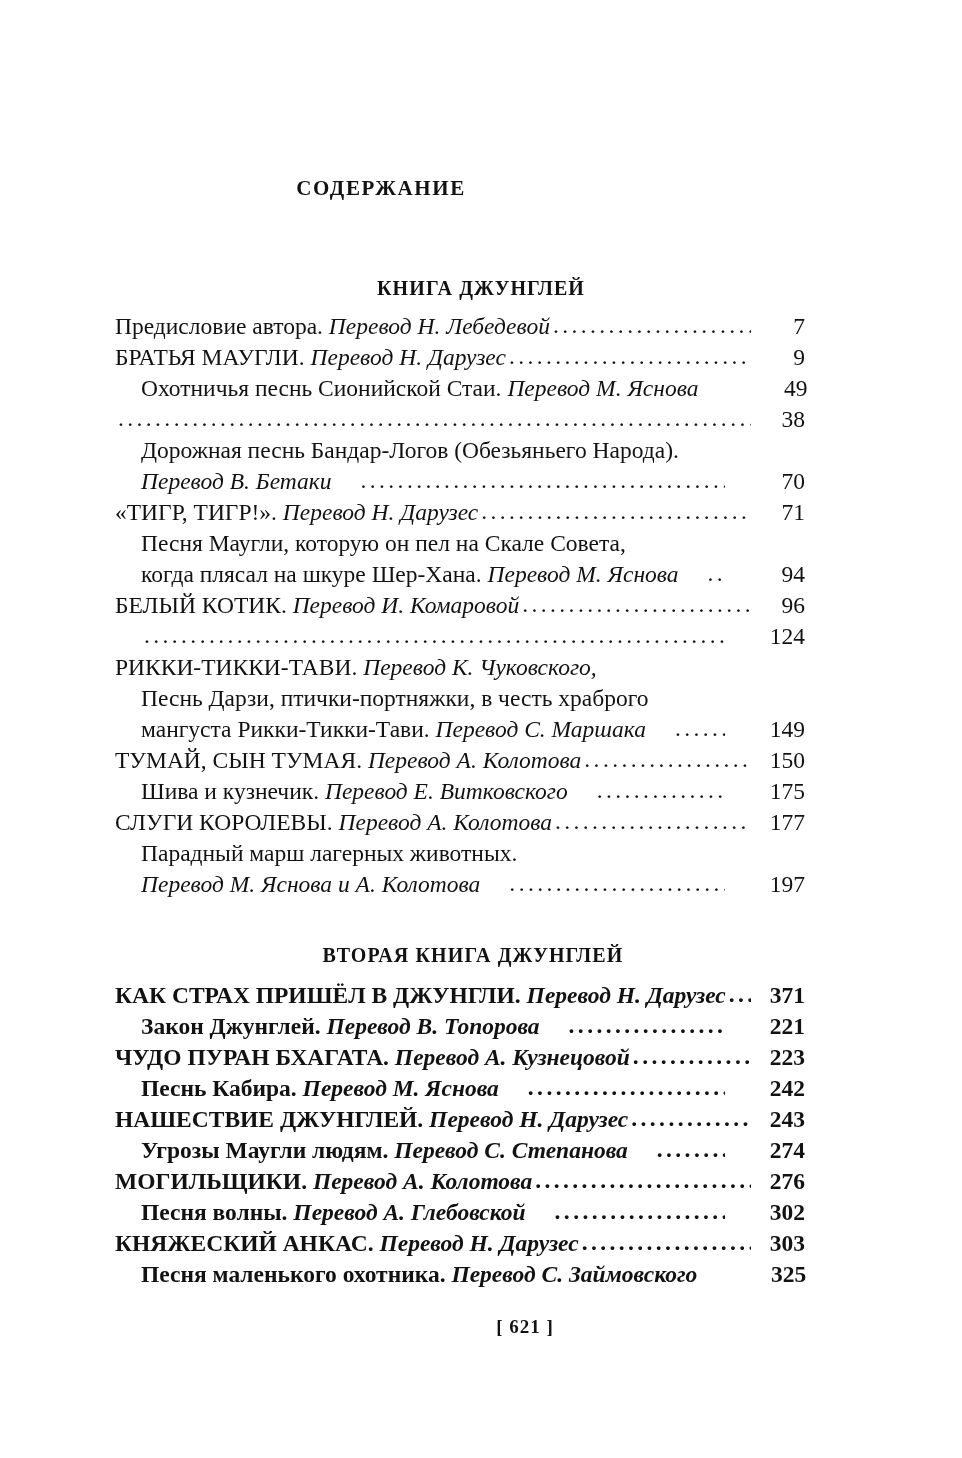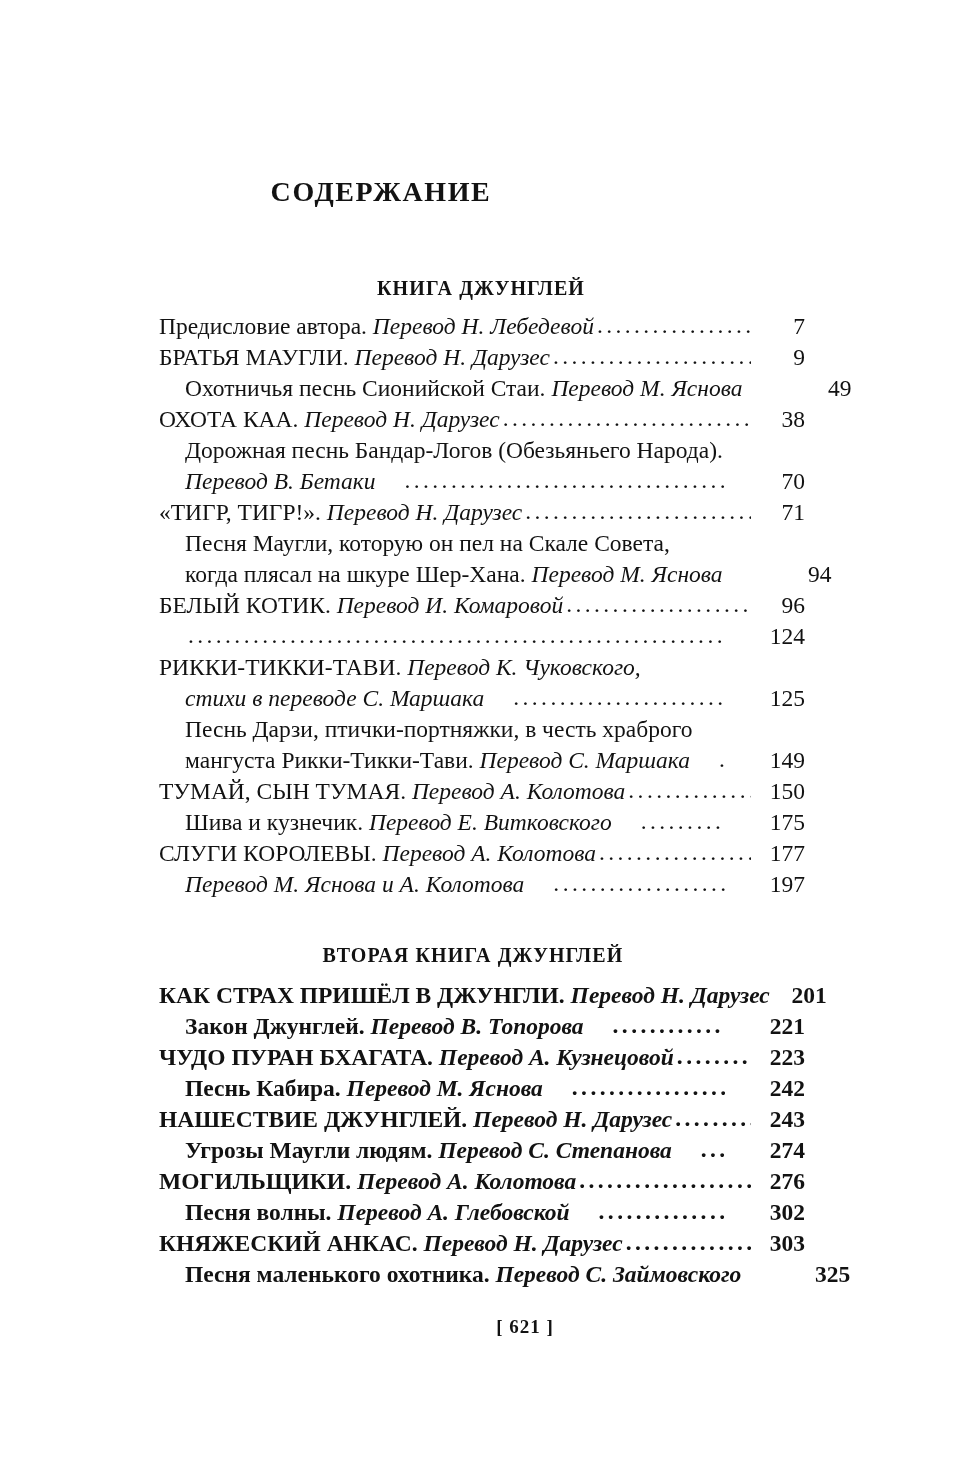--- a/index.html
+++ b/index.html
@@ -24,21 +24,21 @@
     height: 1458px;
   }
 
   
   .doc-title {
     position: absolute;
     left: 0;
     top: 176px;
     width: 762px;
     text-align: center;
-    font-size: 28px;
+    font-size: 21px;
     font-weight: bold;
     letter-spacing: 1.6px;
   }
 
   .section-heading {
     text-align: center;
     font-size: 20px;
     font-weight: bold;
     letter-spacing: 1.1px;
   }
@@ -54,21 +54,20 @@
   }
   #section-0-list { top: 313px; }
   #section-1-list { top: 982px; font-weight: bold; }
 
   .toc-line {
     display: flex;
     align-items: baseline;
     height: 31px;
     font-size: 23.5px;
     white-space: nowrap;
-    margin-left: 44px;
   }
   .toc-line.indent { padding-left: 26px; gap: 26px; }
 
   .txt { flex: 0 0 auto; }
   .txt i {
     font-style: italic;
   }
 
   .leader {
     flex: 1 1 auto;
@@ -125,21 +124,20 @@
         <span class="txt"><span>БРАТЬЯ МАУГЛИ.</span> <i>Перевод Н. Дарузес</i></span>
         <span class="leader"></span>
         <span class="pageno">9</span>
       </div>
       <div class="toc-line indent">
         <span class="txt"><span>Охотничья песнь Сионийской Стаи.</span> <i>Перевод М. Яснова</i></span>
         <span class="leader"></span>
         <span class="pageno">49</span>
       </div>
       <div class="toc-line">
-        <span class="txt"><span>ОХОТА КАА.</span> <i>Перевод Н. Дарузес</i></span>
         <span class="leader"></span>
         <span class="pageno">38</span>
       </div>
       <div class="toc-line indent no-leader no-page">
         <span class="txt"><span>Дорожная песнь Бандар-Логов (Обезьяньего Народа).</span></span>
         <span class="leader"></span>
         <span class="pageno"></span>
       </div>
       <div class="toc-line indent">
         <span class="txt"><i>Перевод В. Бетаки</i></span>
@@ -168,25 +166,20 @@
       </div>
       <div class="toc-line indent">
         <span class="leader"></span>
         <span class="pageno">124</span>
       </div>
       <div class="toc-line no-leader no-page">
         <span class="txt"><span>РИККИ-ТИККИ-ТАВИ.</span> <i>Перевод К. Чуковского,</i></span>
         <span class="leader"></span>
         <span class="pageno"></span>
       </div>
-      <div class="toc-line indent">
-        <span class="txt"><i>стихи в переводе С. Маршака</i></span>
-        <span class="leader"></span>
-        <span class="pageno">125</span>
-      </div>
       <div class="toc-line indent no-leader no-page">
         <span class="txt"><span>Песнь Дарзи, птички-портняжки, в честь храброго</span></span>
         <span class="leader"></span>
         <span class="pageno"></span>
       </div>
       <div class="toc-line indent">
         <span class="txt"><span>мангуста Рикки-Тикки-Тави.</span> <i>Перевод С. Маршака</i></span>
         <span class="leader"></span>
         <span class="pageno">149</span>
       </div>
@@ -198,34 +191,39 @@
       <div class="toc-line indent">
         <span class="txt"><span>Шива и кузнечик.</span> <i>Перевод Е. Витковского</i></span>
         <span class="leader"></span>
         <span class="pageno">175</span>
       </div>
       <div class="toc-line">
         <span class="txt"><span>СЛУГИ КОРОЛЕВЫ.</span> <i>Перевод А. Колотова</i></span>
         <span class="leader"></span>
         <span class="pageno">177</span>
       </div>
+      <div class="toc-line indent no-leader no-page">
+        <span class="txt"><span>Парадный марш лагерных животных.</span></span>
+        <span class="leader"></span>
+        <span class="pageno"></span>
+      </div>
       <div class="toc-line indent">
         <span class="txt"><i>Перевод М. Яснова и А. Колотова</i></span>
         <span class="leader"></span>
         <span class="pageno">197</span>
       </div>
     </div>
 
   <div class="section-heading" id="section-1-heading">ВТОРАЯ КНИГА ДЖУНГЛЕЙ</div>
 
   <div class="toc-list" id="section-1-list">
       <div class="toc-line">
         <span class="txt"><span>КАК СТРАХ ПРИШЁЛ В ДЖУНГЛИ.</span> <i>Перевод Н. Дарузес</i></span>
         <span class="leader"></span>
-        <span class="pageno">201</span>
+        <span class="pageno">371</span>
       </div>
       <div class="toc-line indent">
         <span class="txt"><span>Закон Джунглей.</span> <i>Перевод В. Топорова</i></span>
         <span class="leader"></span>
         <span class="pageno">221</span>
       </div>
       <div class="toc-line">
         <span class="txt"><span>ЧУДО ПУРАН БХАГАТА.</span> <i>Перевод А. Кузнецовой</i></span>
         <span class="leader"></span>
         <span class="pageno">223</span>

